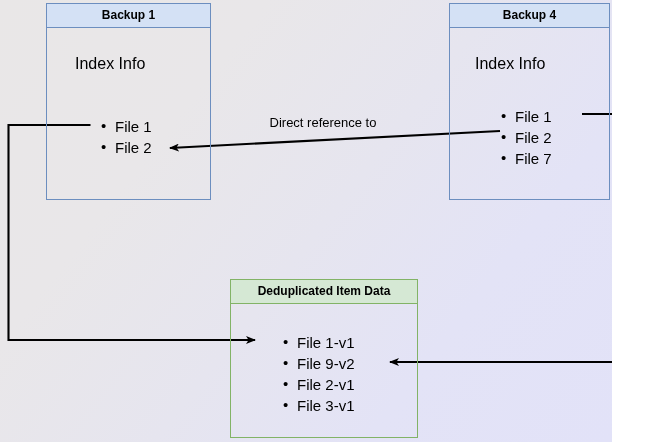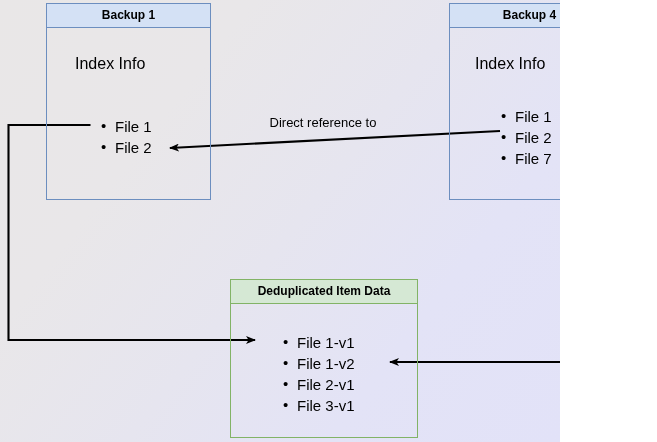--- a/index.html
+++ b/index.html
@@ -7,21 +7,21 @@
     padding: 0;
   }
   body {
     width: 657px;
     height: 442px;
     overflow: hidden;
     font-family: "Liberation Sans", sans-serif;
   }
   #canvas {
     position: relative;
-    width: 560px;
+    width: 612px;
     height: 442px;
     background: linear-gradient(128deg, #e9e7e7 0%, #e9e7e9 28%, #e6e5ef 52%, #e3e3f6 74%, #e2e2f8 100%);
     overflow: hidden;
   }
   .edges {
     position: absolute;
     left: 0; top: 0;
     width: 657px; height: 442px;
     pointer-events: none;
   }
@@ -138,21 +138,21 @@
         <li>File 7</li>
       </ul>
     </div>
   </div>
 
   <div class="node green" style="left:230px; top:279px; width:188px; height:159px;">
     <div class="node-header">Deduplicated Item Data</div>
     <div class="node-body">
       <ul class="file-list" style="left:52px; top:28px;">
         <li>File 1-v1</li>
-        <li>File 1-v2</li>
+        <li>File 9-v2</li>
         <li>File 2-v1</li>
         <li>File 3-v1</li>
       </ul>
     </div>
   </div>
 
   <div class="edge-label" style="left:244px; top:115px; width:158px;">
     <div>Direct reference to</div>
   </div>
 

